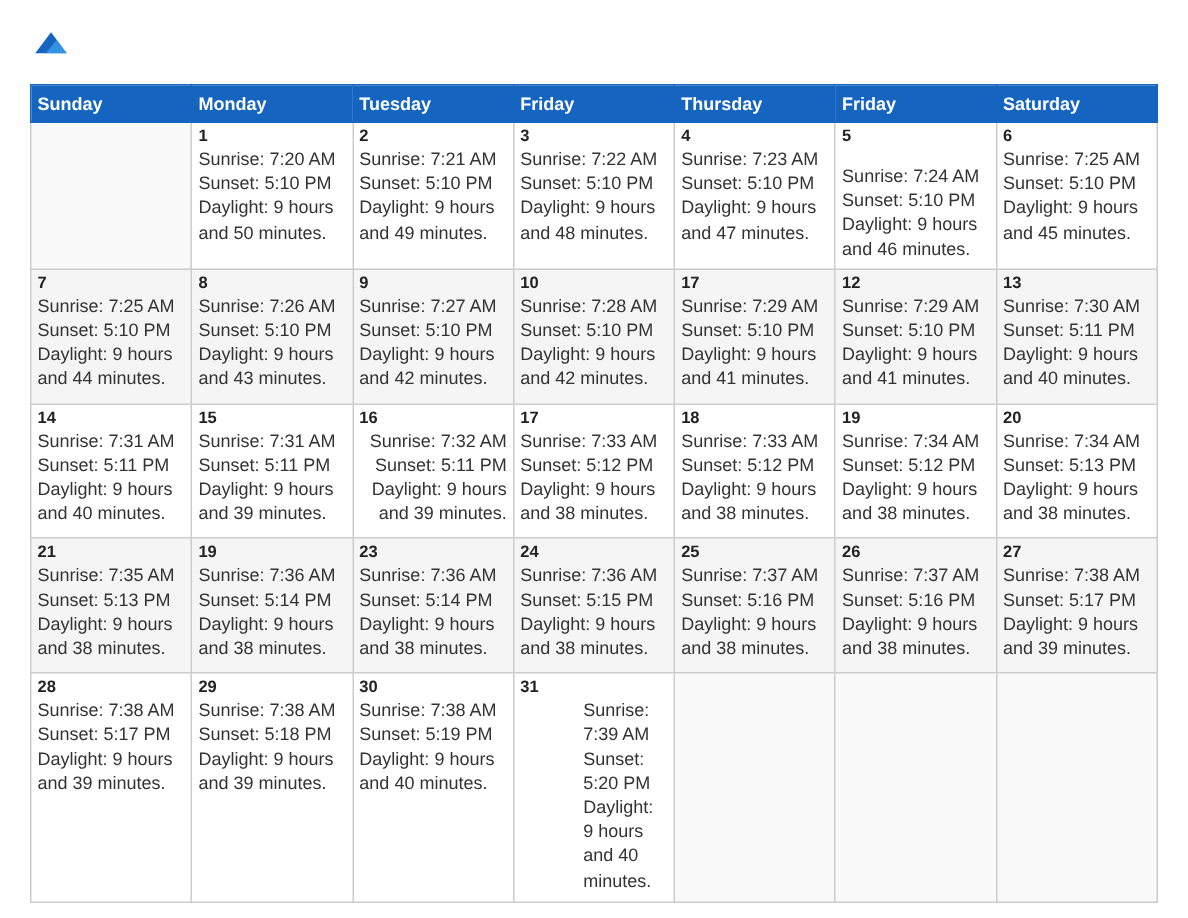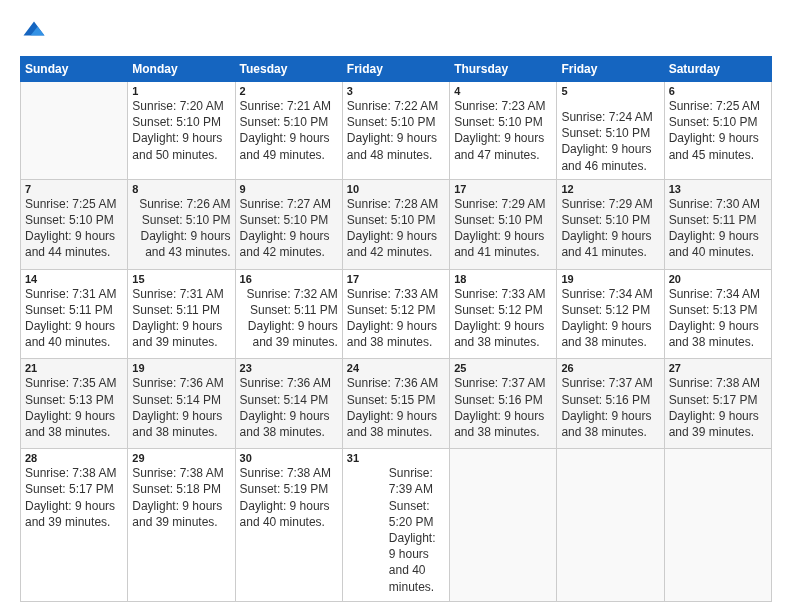--- a/index.html
+++ b/index.html
@@ -185,21 +185,21 @@
         <tr>
           <td>
             <span class="day-num">7</span>
             <div class="day-info" style="white-space: pre-line;">Sunrise: 7:25 AM
 Sunset: 5:10 PM
 Daylight: 9 hours
 and 44 minutes.</div>
           </td>
           <td>
             <span class="day-num">8</span>
-            <div class="day-info" style="white-space: pre-line; text-align: right;">Sunrise: 7:26 AM
+            <div class="day-info" style="white-space: pre-line;">Sunrise: 7:26 AM
 Sunset: 5:10 PM
 Daylight: 9 hours
 and 43 minutes.</div>
           </td>
           <td>
             <span class="day-num">9</span>
             <div class="day-info" style="white-space: pre-line;">Sunrise: 7:27 AM
 Sunset: 5:10 PM
 Daylight: 9 hours
 and 42 minutes.</div>

